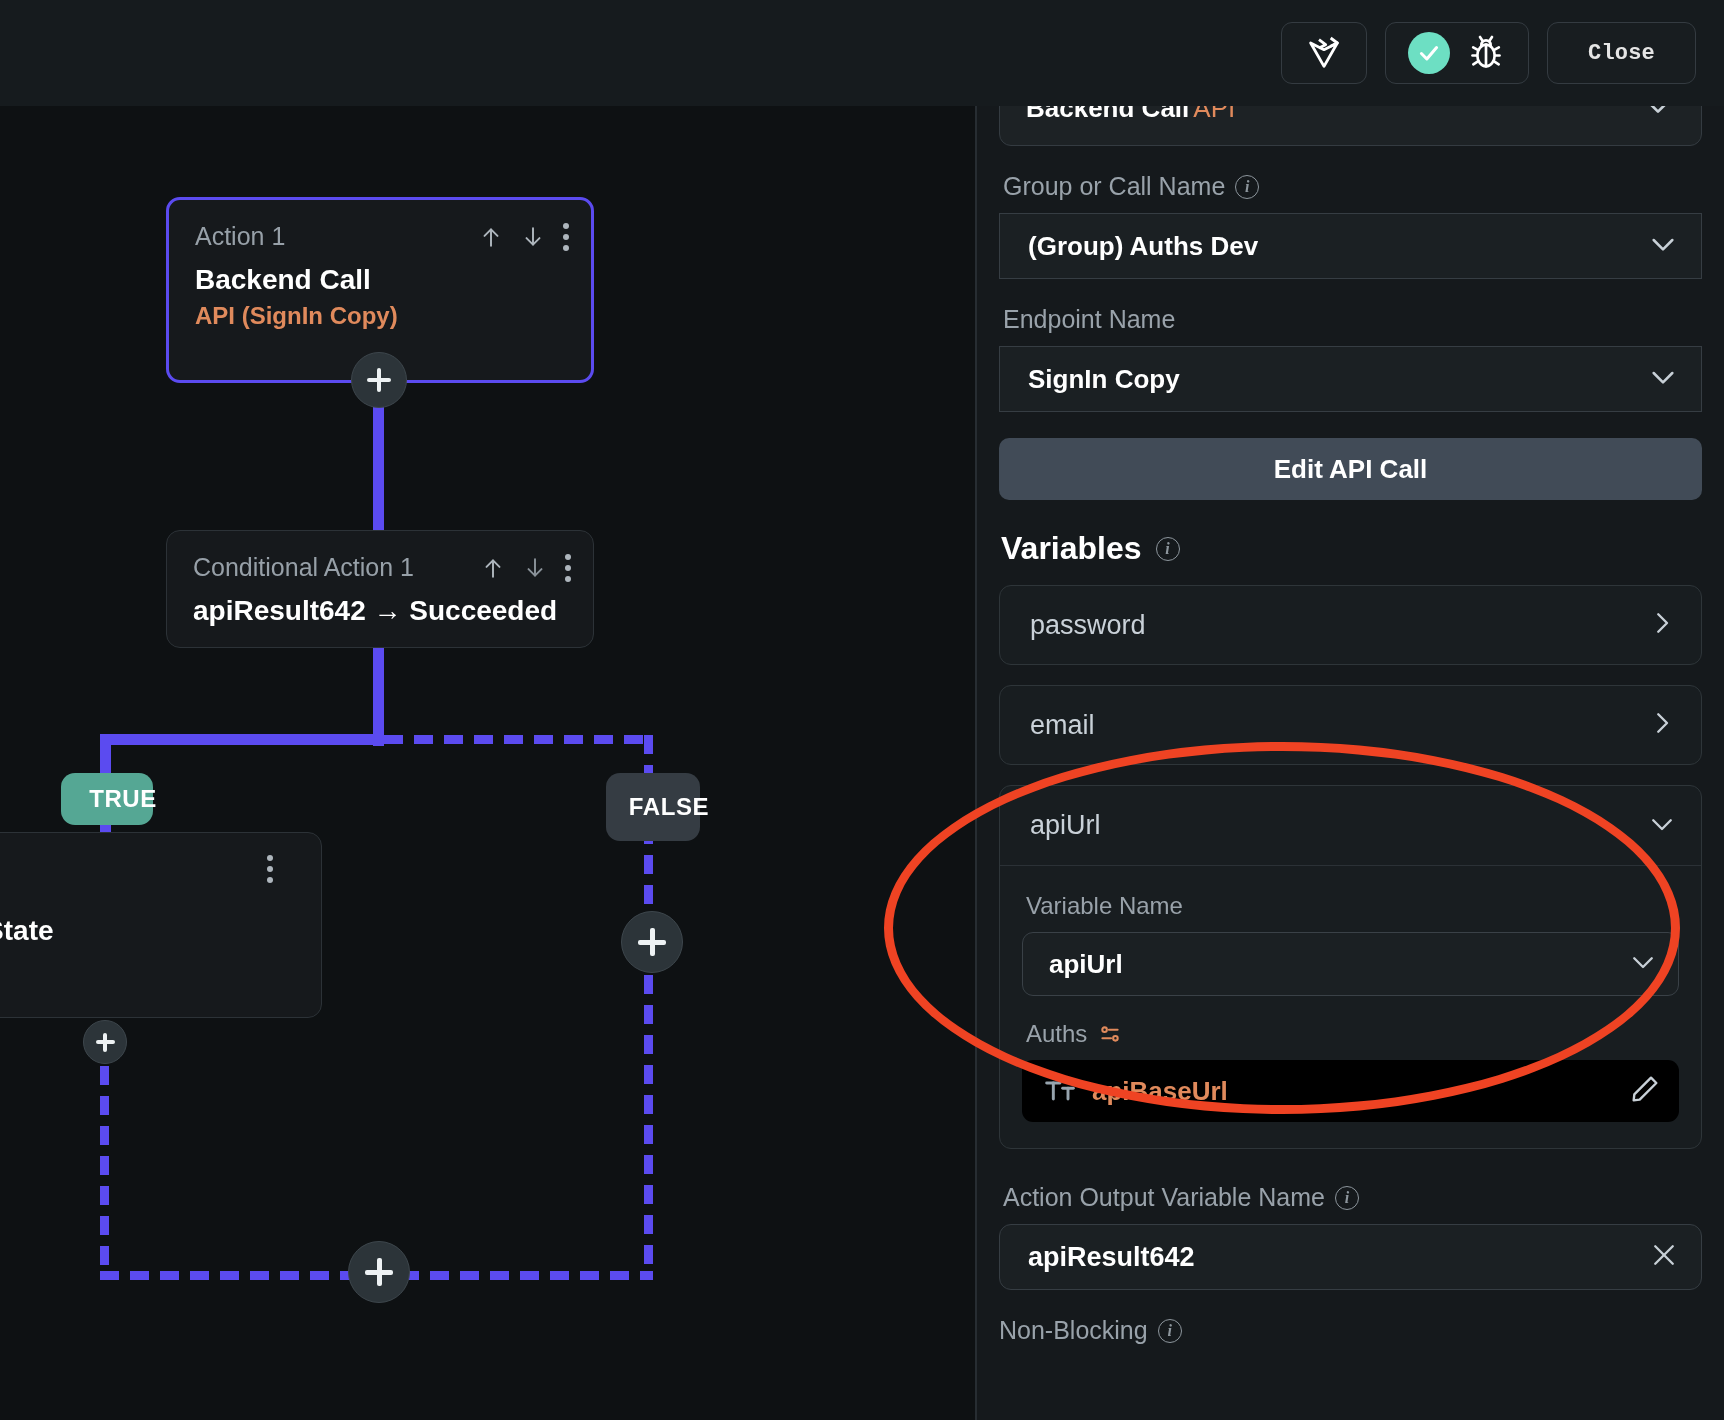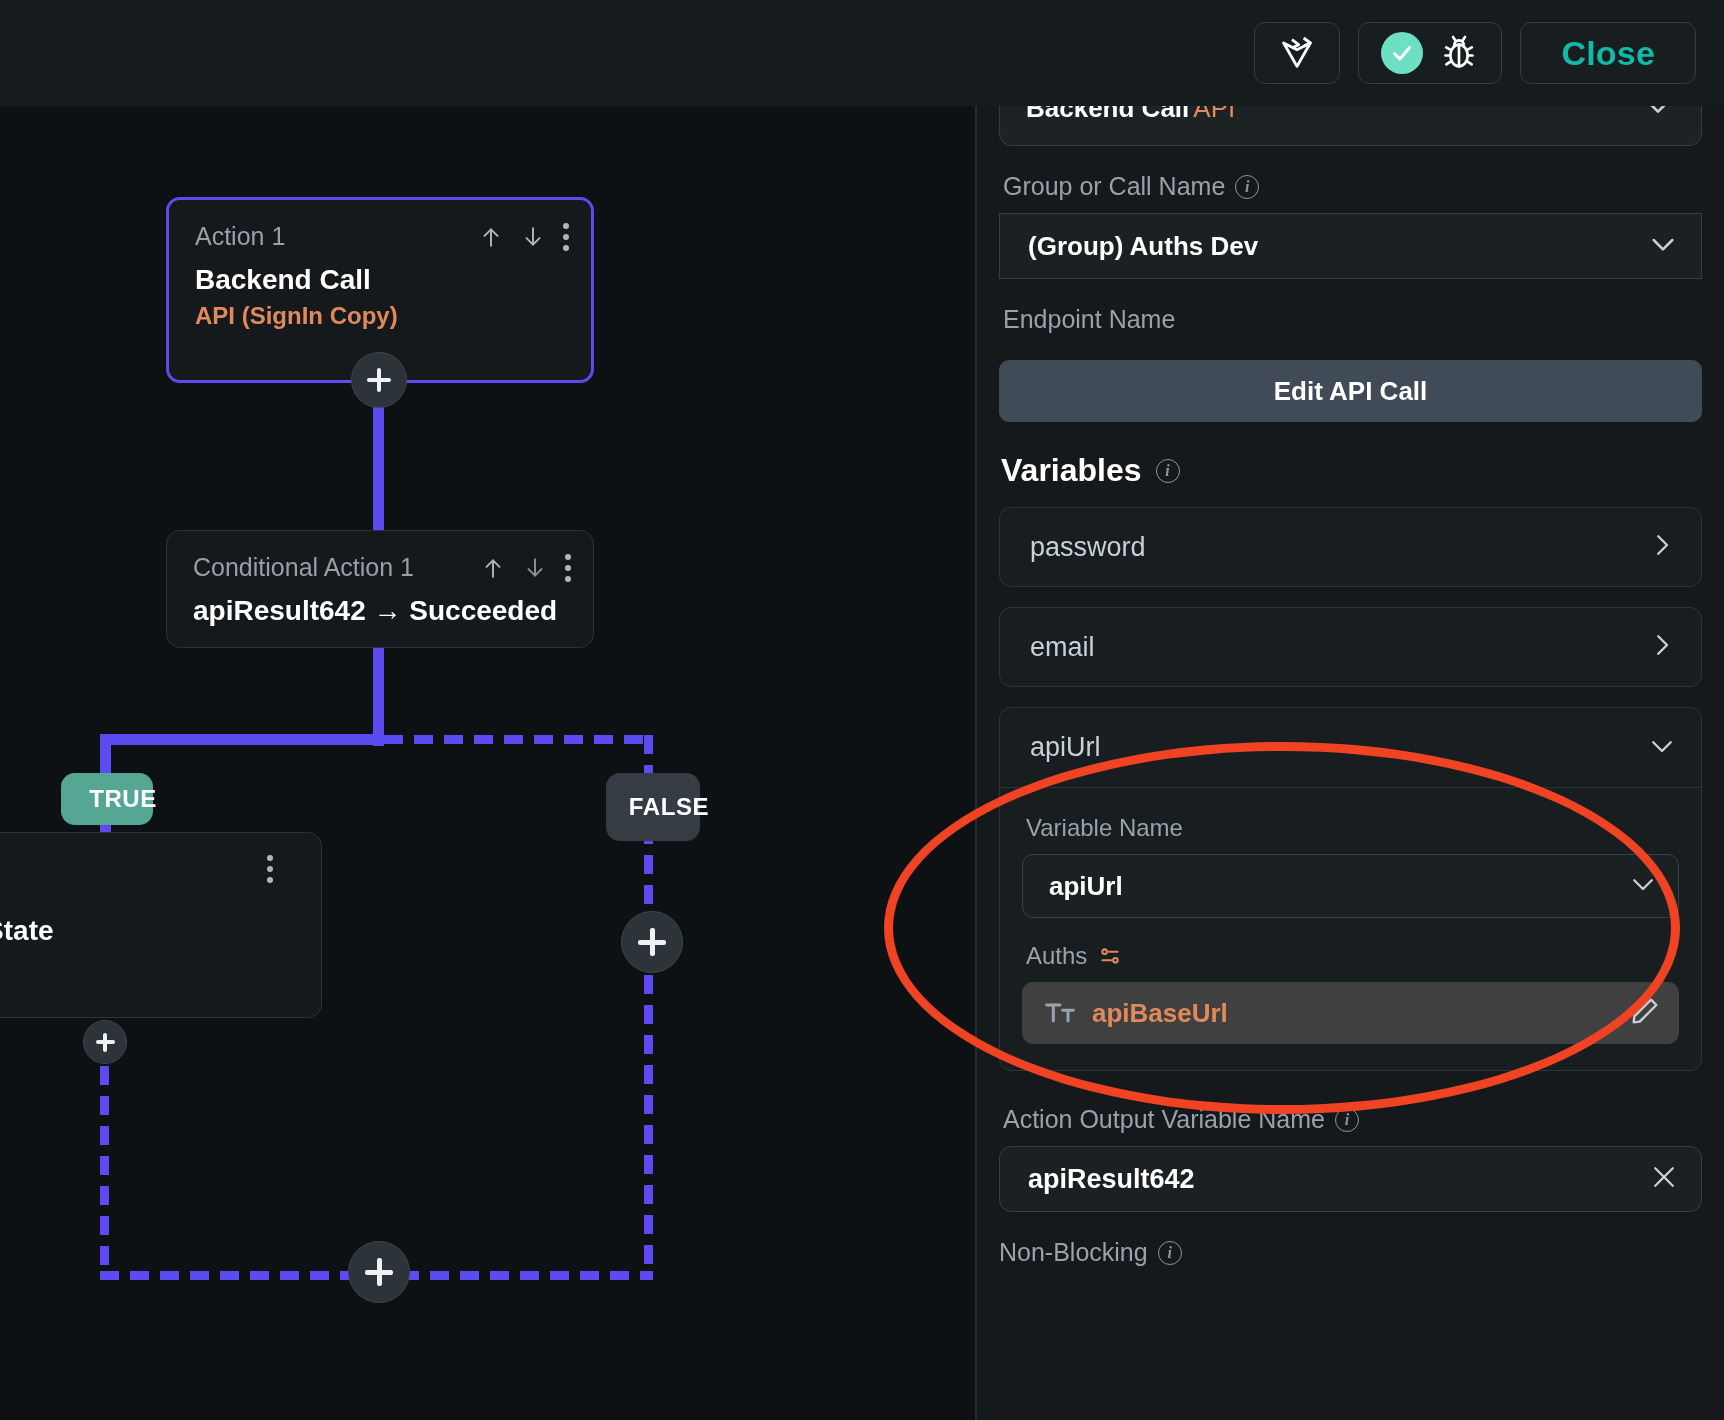--- a/index.html
+++ b/index.html
@@ -18,21 +18,21 @@
     display: flex; align-items: center; justify-content: flex-end;
     padding-right: 28px; gap: 18px;
   }
   .tb-btn {
     height: 62px; border: 1px solid #343b41; border-radius: 11px;
     background: #181d20; display: flex; align-items: center; justify-content: center;
     gap: 16px; padding: 0 22px; cursor: pointer;
   }
   .tb-btn.wide { padding: 0 40px; }
   .tb-btn .label {
-    color: #14b8a6; font-size: 34px; font-weight: 700; letter-spacing: .2px;
+    color: #e5e5e5; font-size: 22px; font-weight: 700; letter-spacing: .2px; font-family: Liberation Mono, monospace;
   }
   .icon-sq { width: 40px; height: 40px; display: block; }
   .check-circle {
     width: 42px; height: 42px; border-radius: 50%; background: #6ddfc3;
     display: flex; align-items: center; justify-content: center;
   }
 
   
   .canvas {
     position: absolute; left: 0; top: 106px; width: 975px; height: 1314px;
@@ -171,21 +171,21 @@
     color: #99a2aa; font-size: 24px; font-weight: 400;
     margin: 4px 0 12px 4px; display: flex; align-items: center; gap: 10px;
   }
   .inner-select {
     height: 64px; background: #1b2023; border: 1px solid #3a4147; border-radius: 11px;
     display: flex; align-items: center; padding: 0 20px 0 26px; cursor: pointer;
   }
   .inner-select .val { color: #ffffff; font-size: 26px; font-weight: 700; }
   .inner-select .caret { margin-left: auto; }
   .value-row {
-    height: 62px; margin-top: 2px; background: #404040; border-radius: 11px;
+    height: 62px; margin-top: 2px; background: #000000; border-radius: 11px;
     display: flex; align-items: center; padding: 0 18px 0 22px; cursor: pointer; justify-content: space-between;
   }
   .value-row .tt { margin-right: 16px; display: flex; }
   .value-row .token { color: #e08a5c; font-size: 26px; font-weight: 700; }
   .value-row .pencil { margin-left: auto; }
 
   .out-field {
     height: 66px; background: #1b2023; border: 1px solid #363d43; border-radius: 12px;
     display: flex; align-items: center; padding: 0 22px 0 28px;
   }
@@ -371,20 +371,28 @@
         <span class="caret">
           <svg viewBox="0 0 24 24" width="32" height="32" fill="none" stroke="#c8d0d7" stroke-width="1.9" stroke-linecap="round" stroke-linejoin="round">
             <path d="M5 9 L12 16 L19 9"></path>
           </svg>
         </span>
       </div>
 
       <div class="field-label">
         <span>Endpoint Name</span>
       </div>
+      <div class="select-box">
+        <span class="val">SignIn Copy</span>
+        <span class="caret">
+          <svg viewBox="0 0 24 24" width="32" height="32" fill="none" stroke="#c8d0d7" stroke-width="1.9" stroke-linecap="round" stroke-linejoin="round">
+            <path d="M5 9 L12 16 L19 9"></path>
+          </svg>
+        </span>
+      </div>
 
       <div class="btn-primary">
         <span class="label">Edit API Call</span>
       </div>
 
       <div class="section-title">
         <span>Variables</span>
         <span class="info-i">i</span>
       </div>
 

